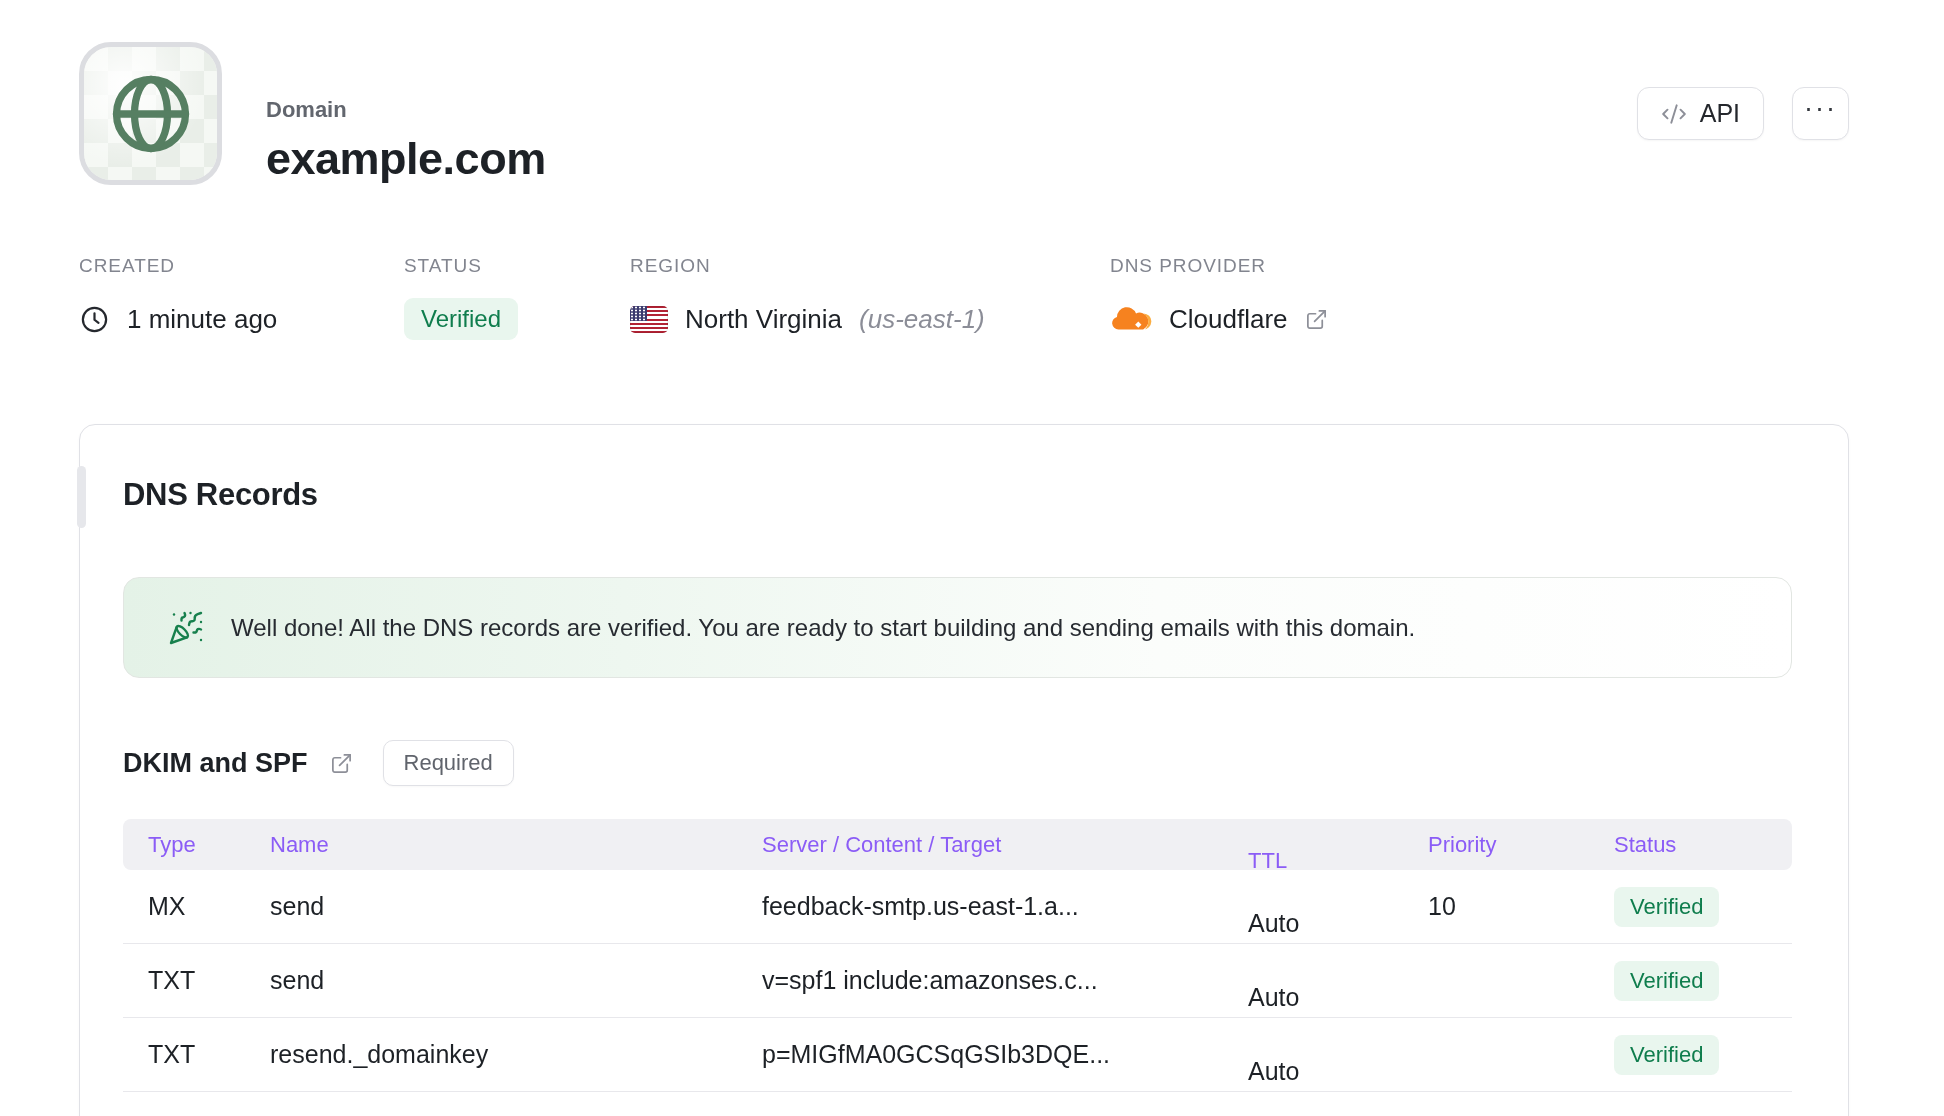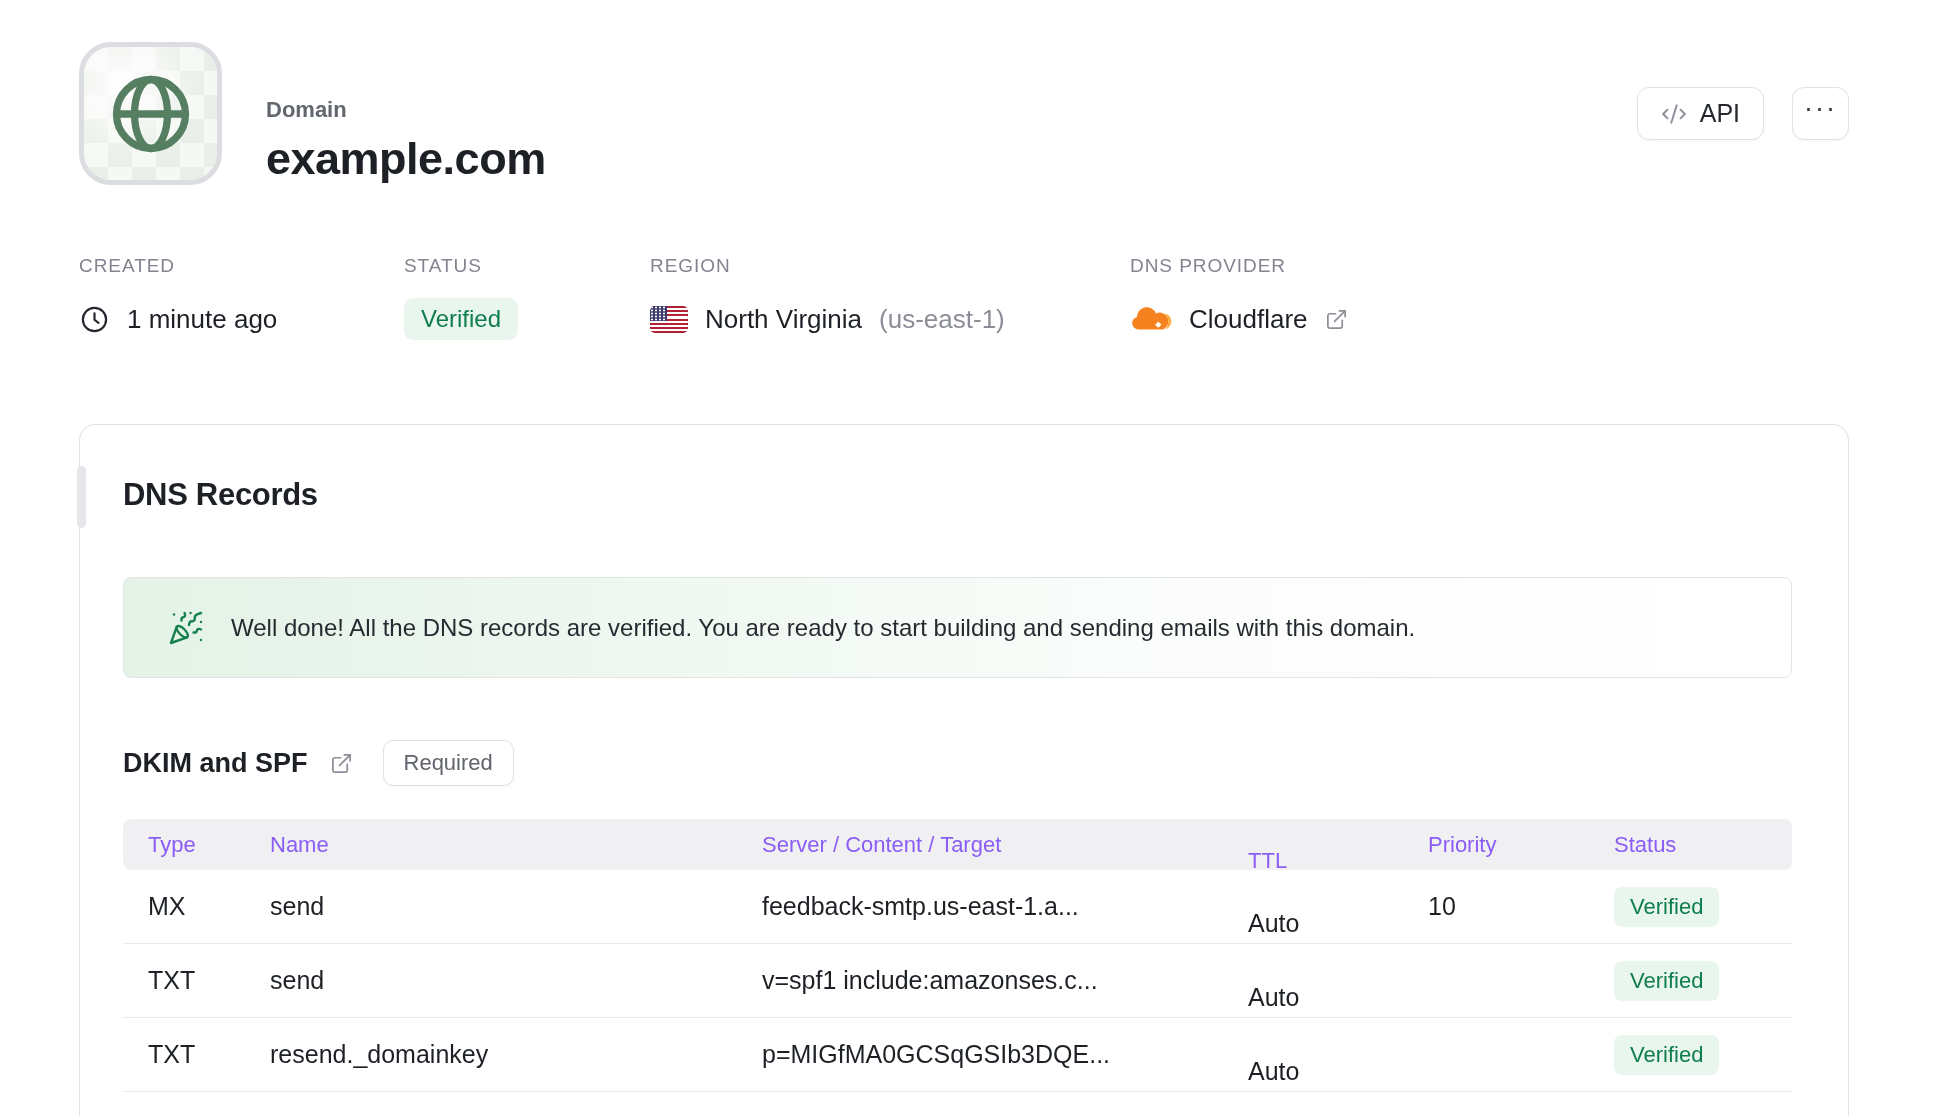--- a/index.html
+++ b/index.html
@@ -30,42 +30,42 @@
   .more-btn { width:57px; font-size:27px; letter-spacing:2px; color:#33373d; padding-bottom:10px; }
   .code-icon svg { width:26px; height:26px; display:block; }
 
   
   .meta-row { display:flex; margin-top:70px; }
   .meta-block .label { font-size:19px; font-weight:500; letter-spacing:.05em; color:#82858f; }
   .meta-block .value-row { margin-top:20px; display:flex; align-items:center; gap:17px;
     font-size:26px; color:#1d2126; height:44px; }
   .m-created { width:325px; }
   .m-status  { width:226px; }
-  .m-region  { width:480px;margin-left:20px; }
+  .m-region  { width:480px; }
   .clock-icon svg { width:31px; height:31px; display:block; }
   .badge-green { display:inline-block; background:#e9f6ee; color:#0f7d4d; border-radius:9px;
     padding:7px 17px; font-size:24px; font-weight:500; }
   .flag { width:38px; height:27px; border-radius:5px; position:relative; overflow:hidden; flex:none;
     background:repeating-linear-gradient(#b22234 0 2.1px, #ffffff 2.1px 4.2px);
     box-shadow:inset 0 0 0 1px rgba(0,0,0,.08); }
   .flag .canton { position:absolute; left:0; top:0; width:17px; height:15px; background:#3c3b6e;
     background-image:radial-gradient(circle, #fff 0.9px, transparent 1.2px); background-size:4px 3px; }
-  .dim { color:#8b8d97; }
+  .dim { color:#8b8d97;font-style:italic; }
   .cf-icon svg { width:42px; height:27px; display:block; }
   .ext-icon svg { width:23px; height:23px; display:block; }
 
   
   .card { position:relative; margin-top:83px; height:750px; border:1px solid #e0e1e6;
     border-radius:16px; background:#fff; box-shadow:0 1px 3px rgba(0,0,0,.03);
     padding:52px 56px 0 43px; }
   .accent-bar { position:absolute; left:-3px; top:41px; width:9px; height:62px;
     background:#e6e7eb; border-radius:8px; }
   .card-title { font-size:31px; font-weight:700; letter-spacing:-0.3px; color:#1d2126; }
 
-  .banner { margin-top:64px; height:101px; border:1px solid #e2e6e2; border-radius:8px;
+  .banner { margin-top:64px; height:101px; border:1px solid #e2e6e2; border-radius:16px;
     display:flex; align-items:center; gap:27px; padding:0 44px; font-size:24px; color:#272b31;
     background:linear-gradient(90deg, #e4f2e7 0%, #eef7f0 30%, #fbfdfb 62%, #ffffff 100%); }
   .party-icon svg { width:36px; height:36px; display:block; }
 
   .section-head { margin-top:62px; display:flex; align-items:center; gap:22px; }
   .section-title { font-size:27px; font-weight:700; color:#1d2126; }
   .required-badge { margin-left:8px; border:1px solid #e0e1e6; border-radius:10px; padding:9px 20px;
     font-size:22px; font-weight:500; color:#60646c; box-shadow:0 1px 2px rgba(0,0,0,.03); background:#fff; }
 
   

